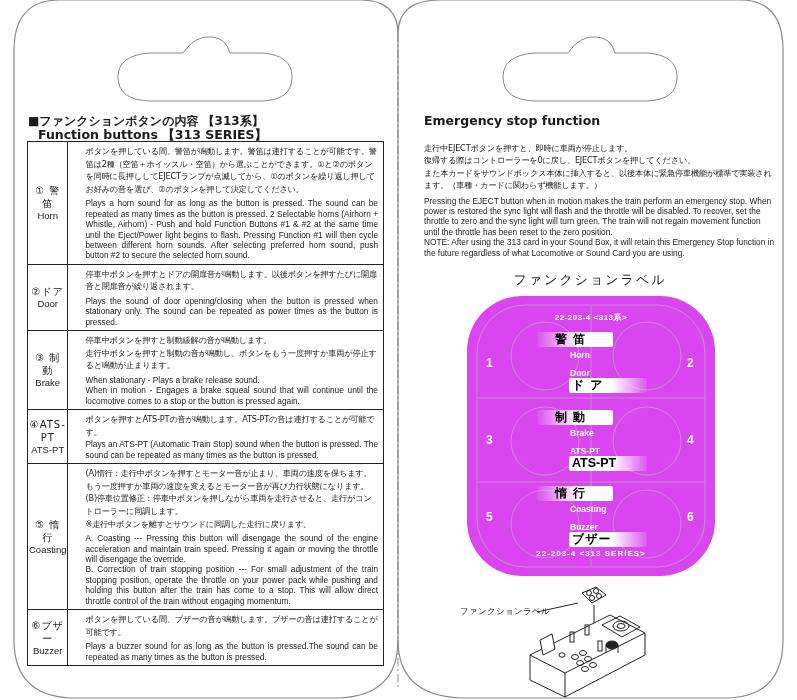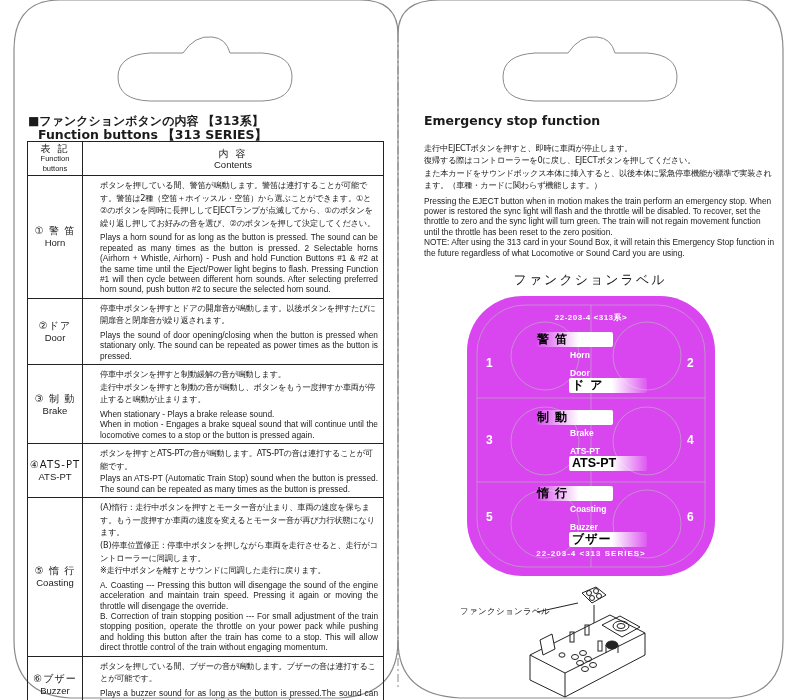--- a/index.html
+++ b/index.html
@@ -35,21 +35,21 @@
   .r-body { position: absolute; left: 424px; top: 142px; width: 352px; }
   .r-body .d-jp { font-size: 8.2px; line-height: 12.4px; }
   .r-body .d-en { font-size: 8.3px; line-height: 10.4px; text-align: left; margin-top: 4px; }
 
   .label-title { position: absolute; left: 450px; top: 271px; width: 280px; text-align: center; font-size: 13px; letter-spacing: 2px; }
 
   .card { position: absolute; left: 467px; top: 296px; width: 248px; height: 280px; background: #d946ef; border-radius: 55px; overflow: hidden; }
   .card-code-top { position: absolute; left: 0; top: 16px; width: 100%; text-align: center; color: #fff; font-size: 8px; font-weight: bold; font-family: "Liberation Sans", sans-serif; letter-spacing: 0.5px; }
   .card-code-bot { position: absolute; left: 0; top: 253px; width: 100%; text-align: center; color: #fff; font-size: 8px; font-weight: bold; font-family: "Liberation Sans", sans-serif; letter-spacing: 1px; }
   .num { position: absolute; color: #fff; font-size: 12px; font-weight: bold; font-family: "Liberation Sans", sans-serif; }
-  .plate { position: absolute; height: 15px; color: #000; font-weight: bold; font-size: 12px; line-height: 15px; text-align: left; padding-right: 4px; letter-spacing: 6px; border-radius: 2px; }
+  .plate { position: absolute; height: 15px; color: #000; font-weight: bold; font-size: 12px; line-height: 15px; text-align: center; padding-right: 4px; letter-spacing: 6px; border-radius: 2px; }
   .plate.l { background: linear-gradient(to right, rgba(255,255,255,0.05), #fff 55%); }
   .plate.r { background: linear-gradient(to right, #fff 55%, rgba(255,255,255,0.1)); text-align: left; padding-left: 3px; letter-spacing: 6px; }
   .plate.ats { letter-spacing: 0px; font-family: "Liberation Sans", sans-serif; font-size: 12.5px; }
   .plate.bz { letter-spacing: 1px; }
   .sub { position: absolute; color: #fff; font-size: 8.5px; font-weight: bold; font-family: "Liberation Sans", sans-serif; }
   .card svg { position: absolute; left: 0; top: 0; }
 
   .device { position: absolute; left: 470px; top: 585px; }
   .dev-label { position: absolute; left: 460px; top: 606px; font-size: 8.5px; letter-spacing: 0.3px; }
 </style>
@@ -69,30 +69,20 @@
   <path d="M 568 53 Q 580 35 597 37 Q 611 38 615 53 L 647 53 Q 677 55 677 77 Q 677 100 647 101 L 535 101 Q 503 100 503 77 Q 503 55 535 53 Z" fill="none" stroke="#8a8a8a" stroke-width="1"></path>
 </svg>
 
 <div class="left-title">
   <div class="title-jp">■ファンクションボタンの内容 【313系】</div>
   <div class="title-en">Function buttons 【313 SERIES】</div>
 </div>
 
 <table class="fn">
   <tbody>
-      <tr>
-    <th class="c1">
-      <div class="hdr-jp">表 記</div>
-      <div class="hdr-en">Function buttons</div>
-    </th>
-    <th>
-      <div class="hdr-jp">内 容</div>
-      <div class="hdr-en2">Contents</div>
-    </th>
-  </tr>
   <tr>
     <td class="name">
       <div class="nm-jp">① 警 笛</div>
       <div class="nm-en">Horn</div>
     </td>
     <td class="desc">
       <div class="d-jp">ボタンを押している間、警笛が鳴動します。警笛は連打することが可能です。警笛は2種（空笛＋ホイッスル・空笛）から選ぶことができます。①と②のボタンを同時に長押ししてEJECTランプが点滅してから、①のボタンを繰り返し押してお好みの音を選び、②のボタンを押して決定してください。</div>
       <div class="d-en">Plays a horn sound for as long as the button is pressed. The sound can be repeated as many times as the button is pressed. 2 Selectable horns (Airhorn + Whistle, Airhorn) - Push and hold Function Buttons #1 &amp; #2 at the same time until the Eject/Power light begins to flash. Pressing Function #1 will then cycle between different horn sounds. After selecting preferred horn sound, push button #2 to secure the selected horn sound.</div>
     </td>
   </tr>

